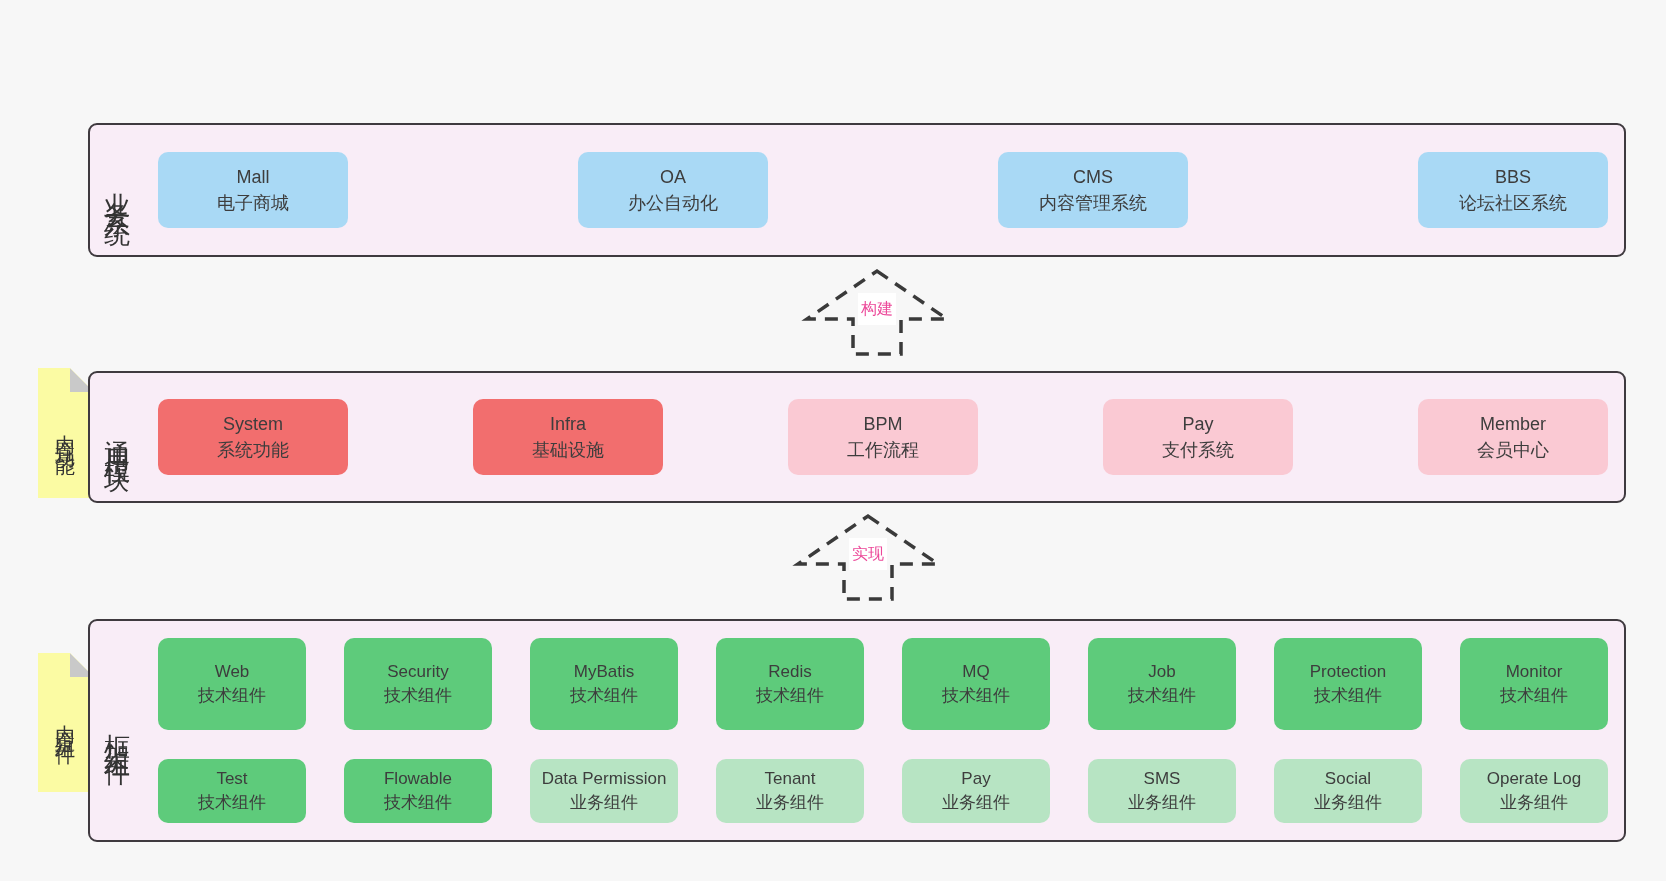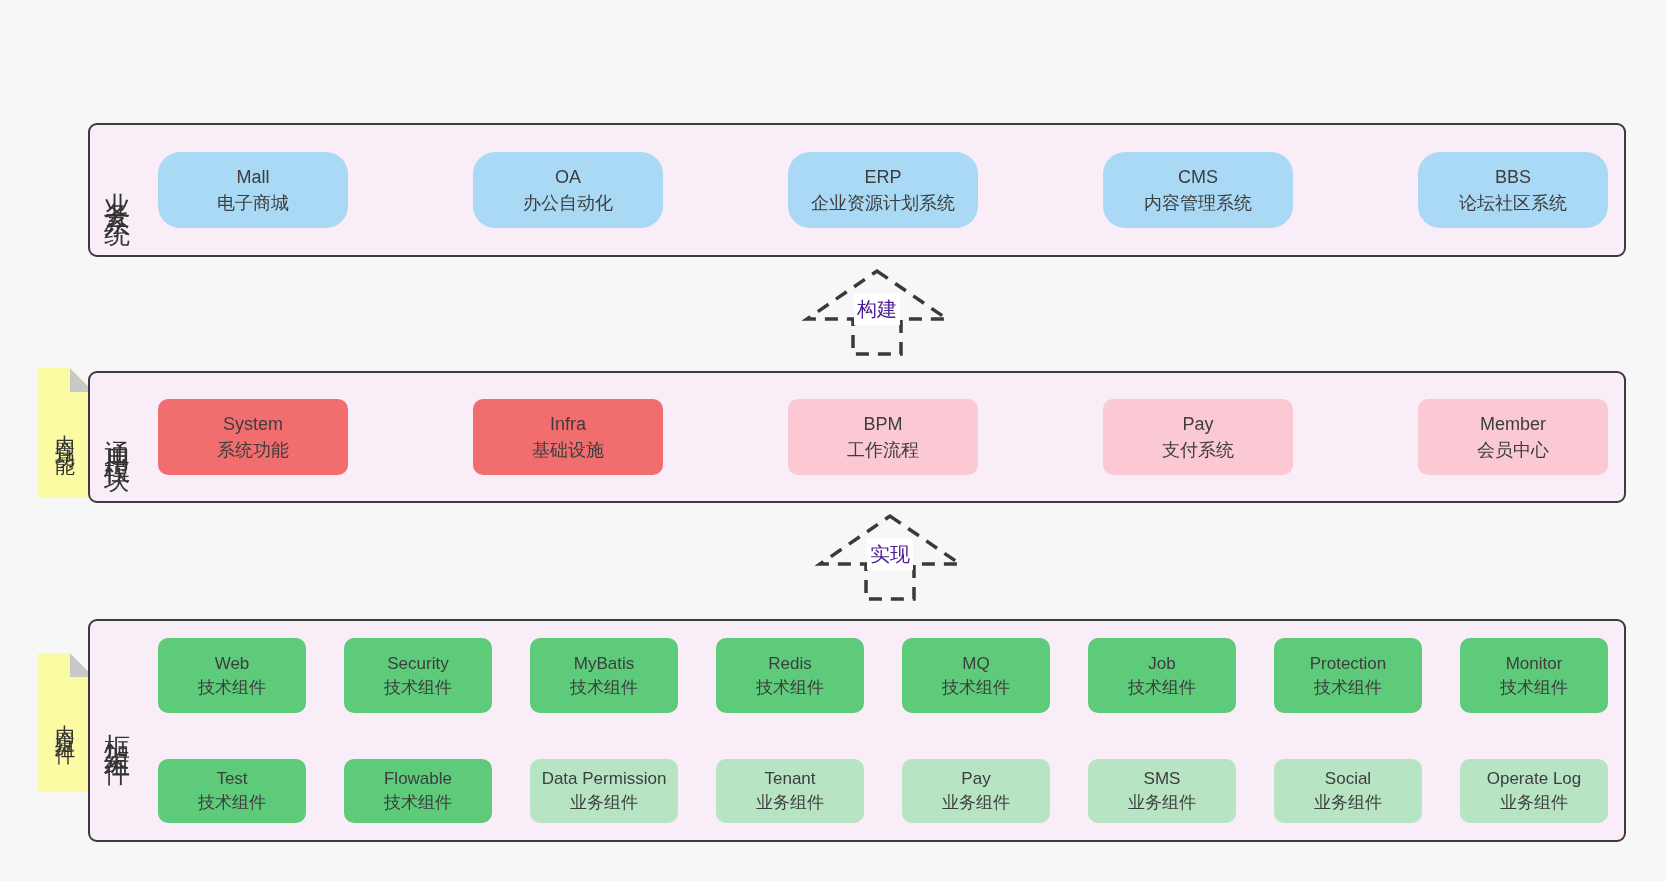--- a/index.html
+++ b/index.html
@@ -12,69 +12,65 @@
          border-radius:9px;display:flex;box-sizing:border-box;}
   .vlabel{writing-mode:vertical-rl;text-orientation:upright;
           font-size:26px;letter-spacing:9px;color:#333;
           width:48px;display:flex;align-items:center;justify-content:center;
           padding-left:4px;}
   .cards{flex:1;display:flex;align-items:center;justify-content:space-between;padding:0 16px;}
 
   .card{width:190px;height:76px;border-radius:10px;display:flex;flex-direction:column;
         align-items:center;justify-content:center;color:var(--text-dark);text-align:center;}
   .card-en,.card-zh{font-size:18px;line-height:26px;}
-  .blue{background:var(--card-blue);border-radius:22px;}
+  .blue{background:var(--card-blue);}
   .red{background:var(--card-red);}
   .pink{background:var(--card-pink);}
   .green{background:var(--card-green);}
   .lightgreen{background:var(--card-lightgreen);}
 
   
   .comp-rows{flex:1;display:flex;flex-direction:column;justify-content:space-between;padding:17px 16px;}
   .comp-row{display:flex;justify-content:space-between;}
   .comp-row .card{width:148px;}
   .comp-row .card .card-en,.comp-row .card .card-zh{font-size:17px;line-height:24px;}
-  .row1 .card{height:75px;}
+  .row1 .card{height:92px;}
   .row2 .card{height:64px;}
 
   
   .note{position:absolute;left:38px;width:56px;z-index:1;background:var(--note-yellow);
         display:flex;align-items:center;justify-content:center;
         clip-path:polygon(0 0, calc(100% - 24px) 0, 100% 24px, 100% 100%, 0 100%);}
   .note-fold{position:absolute;top:0;right:0;width:24px;height:24px;
              background:var(--note-fold);clip-path:polygon(0 0, 100% 100%, 0 100%);}
   .note-text{writing-mode:vertical-rl;text-orientation:upright;font-size:20px;
              letter-spacing:7px;color:#333;}
 
   
   .arrow{position:absolute;width:160px;height:92px;z-index:1;}
   .arrow svg{position:absolute;inset:0;}
   .arrow-label{position:absolute;top:27px;left:50%;transform:translateX(-50%);
-               background:#ffffff;color:#4c1d95;font-size:20px;line-height:26px;
+               background:#ffffff;color:#ec4899;font-size:16px;line-height:26px;
                padding:3px 3px;white-space:nowrap;}
 </style>
 </head>
 <body>
 
 <div class="stage">
 
   <section class="panel" style="top:123px;height:134px;">
     <div class="vlabel">业务系统</div>
     <div class="cards">
       <div class="card blue">
         <div class="card-en">Mall</div>
         <div class="card-zh">电子商城</div>
       </div>
       <div class="card blue">
         <div class="card-en">OA</div>
         <div class="card-zh">办公自动化</div>
-      </div>
-      <div class="card blue">
-        <div class="card-en">ERP</div>
-        <div class="card-zh">企业资源计划系统</div>
       </div>
       <div class="card blue">
         <div class="card-en">CMS</div>
         <div class="card-zh">内容管理系统</div>
       </div>
       <div class="card blue">
         <div class="card-en">BBS</div>
         <div class="card-zh">论坛社区系统</div>
       </div>
     </div>
@@ -110,21 +106,21 @@
         <div class="card-en">Pay</div>
         <div class="card-zh">支付系统</div>
       </div>
       <div class="card pink">
         <div class="card-en">Member</div>
         <div class="card-zh">会员中心</div>
       </div>
     </div>
   </section>
 
-  <div class="arrow" style="left:810px;top:511px;">
+  <div class="arrow" style="left:788px;top:511px;">
     <svg viewBox="0 0 160 92" width="160" height="92">
       <path d="M80 5 L150 53 L104 53 L104 88 L56 88 L56 53 L10 53 Z" fill="#f7f7f7" stroke="#3a3a3a" stroke-width="3.5" stroke-dasharray="13 9"></path>
     </svg>
     <div class="arrow-label">实现</div>
   </div>
 
   <div class="note" style="top:653px;height:139px;">
     <span class="note-fold"></span>
     <span class="note-text">内置组件</span>
   </div>

